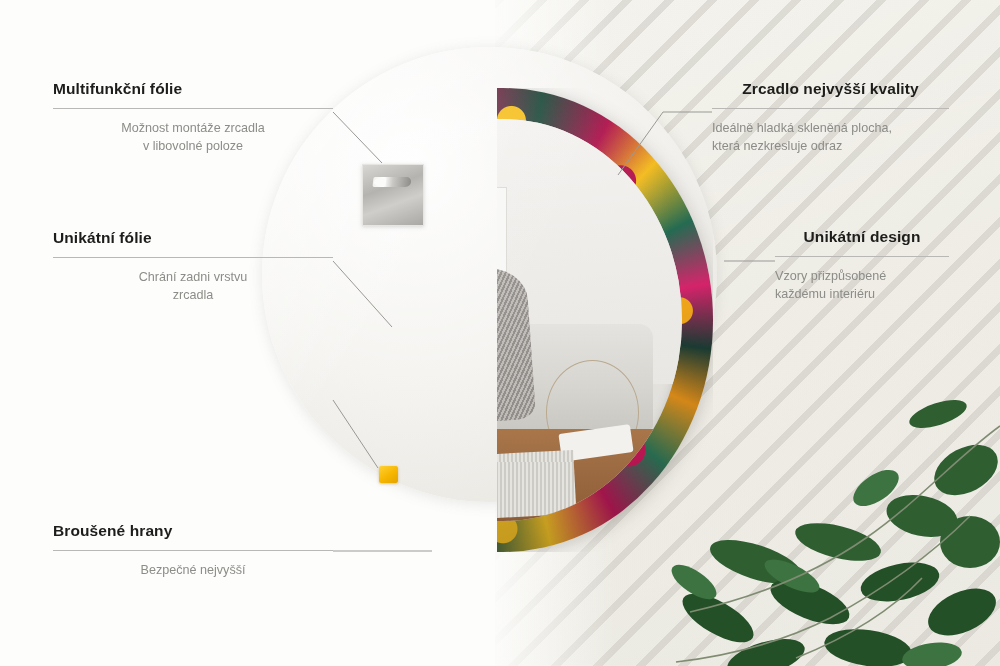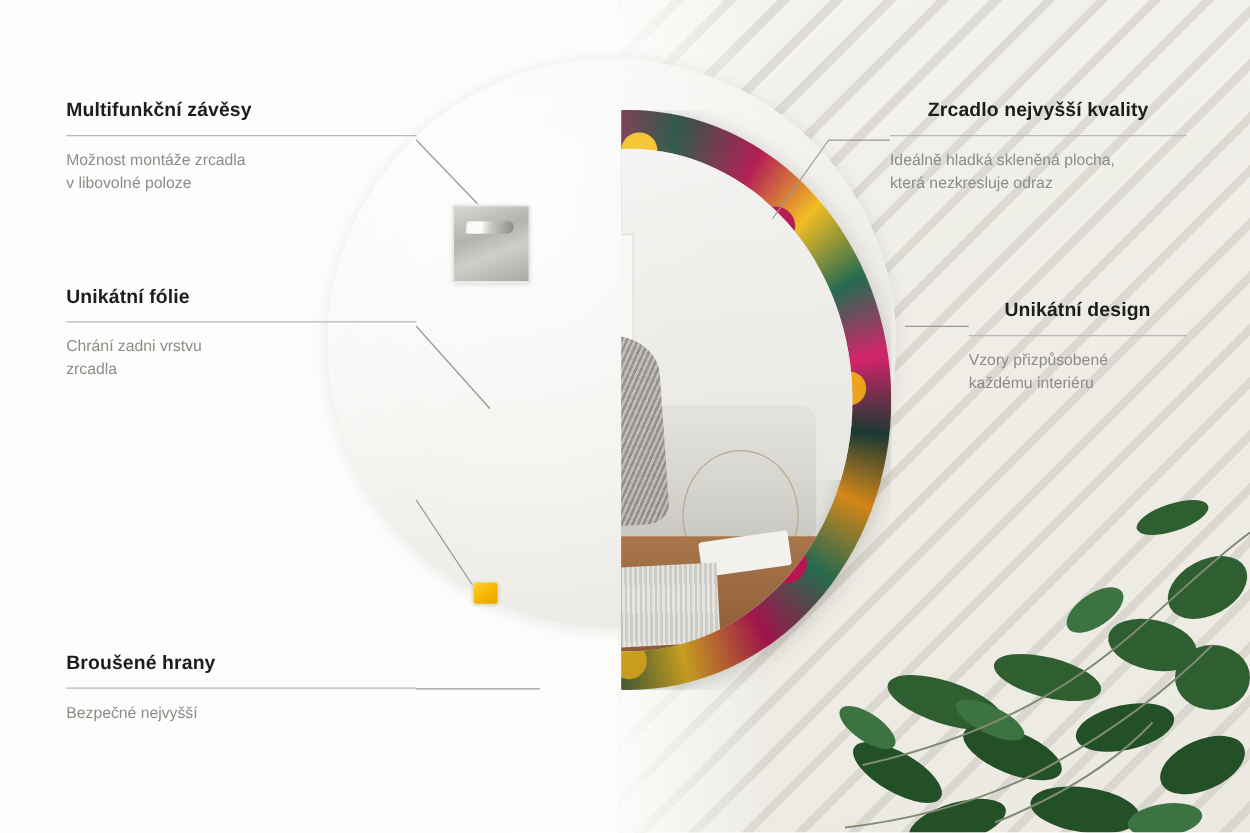--- a/index.html
+++ b/index.html
@@ -78,30 +78,30 @@
   .callout h3 {
     font-size:15.5px; font-weight:bold; color:#1d1d1b;
     letter-spacing:0.1px; line-height:1.28;
   }
   .callout p {
     font-size:12.6px; color:#8c8c88; line-height:1.42; font-weight:normal;
   }
   .rule { height:1px; background:#b9b8b4; }
 
   .callout.left h3 { text-align:left; }
-  .callout.left p  { text-align:left; }
+  .callout.left p  { text-align:center; }
   .callout.right h3 { text-align:center; }
   .callout.right p  { text-align:left; }
 
   .c1 { left:53px; top:79px;  width:280px; }
   .c2 { left:53px; top:228px; width:280px; }
   .c3 { left:53px; top:355px; width:280px; }
   .c4 { left:53px; top:521px; width:280px; }
   .c5 { left:712px; top:79px;  width:237px; }
-  .c6 { left:775px; top:227px; width:174px;margin-top:12px; }
+  .c6 { left:775px; top:227px; width:174px; }
 
   .c1 .rule,.c2 .rule,.c3 .rule,.c4 .rule { margin:9px 0 11px; }
   .c5 .rule,.c6 .rule { margin:9px 0 11px; }
 
   
   .leaders { position:absolute; inset:0; pointer-events:none; }
 
   
   .mirror-wrap {
     position:absolute; left:497px; top:88px; width:216px; height:464px;
@@ -240,21 +240,21 @@
       <path d="M333 112 L382 163"></path>
       <path d="M333 261 L392 327"></path>
       <path d="M333 400 L378 468"></path>
       <path d="M333 551 L432 551"></path>
       <path d="M712 112 L663 112 L618 175"></path>
       <path d="M775 261 L724 261"></path>
     </g>
   </svg>
 
   <div class="callout left c1">
-    <h3>Multifunkční závěsy</h3>
+    <h3>Multifunkční fólie</h3>
     <div class="rule"></div>
     <p>Možnost montáže zrcadla<br>v libovolné poloze</p>
   </div>
 
   <div class="callout left c2">
     <h3>Unikátní fólie</h3>
     <div class="rule"></div>
     <p>Chrání zadni vrstvu<br>zrcadla</p>
   </div>
 

